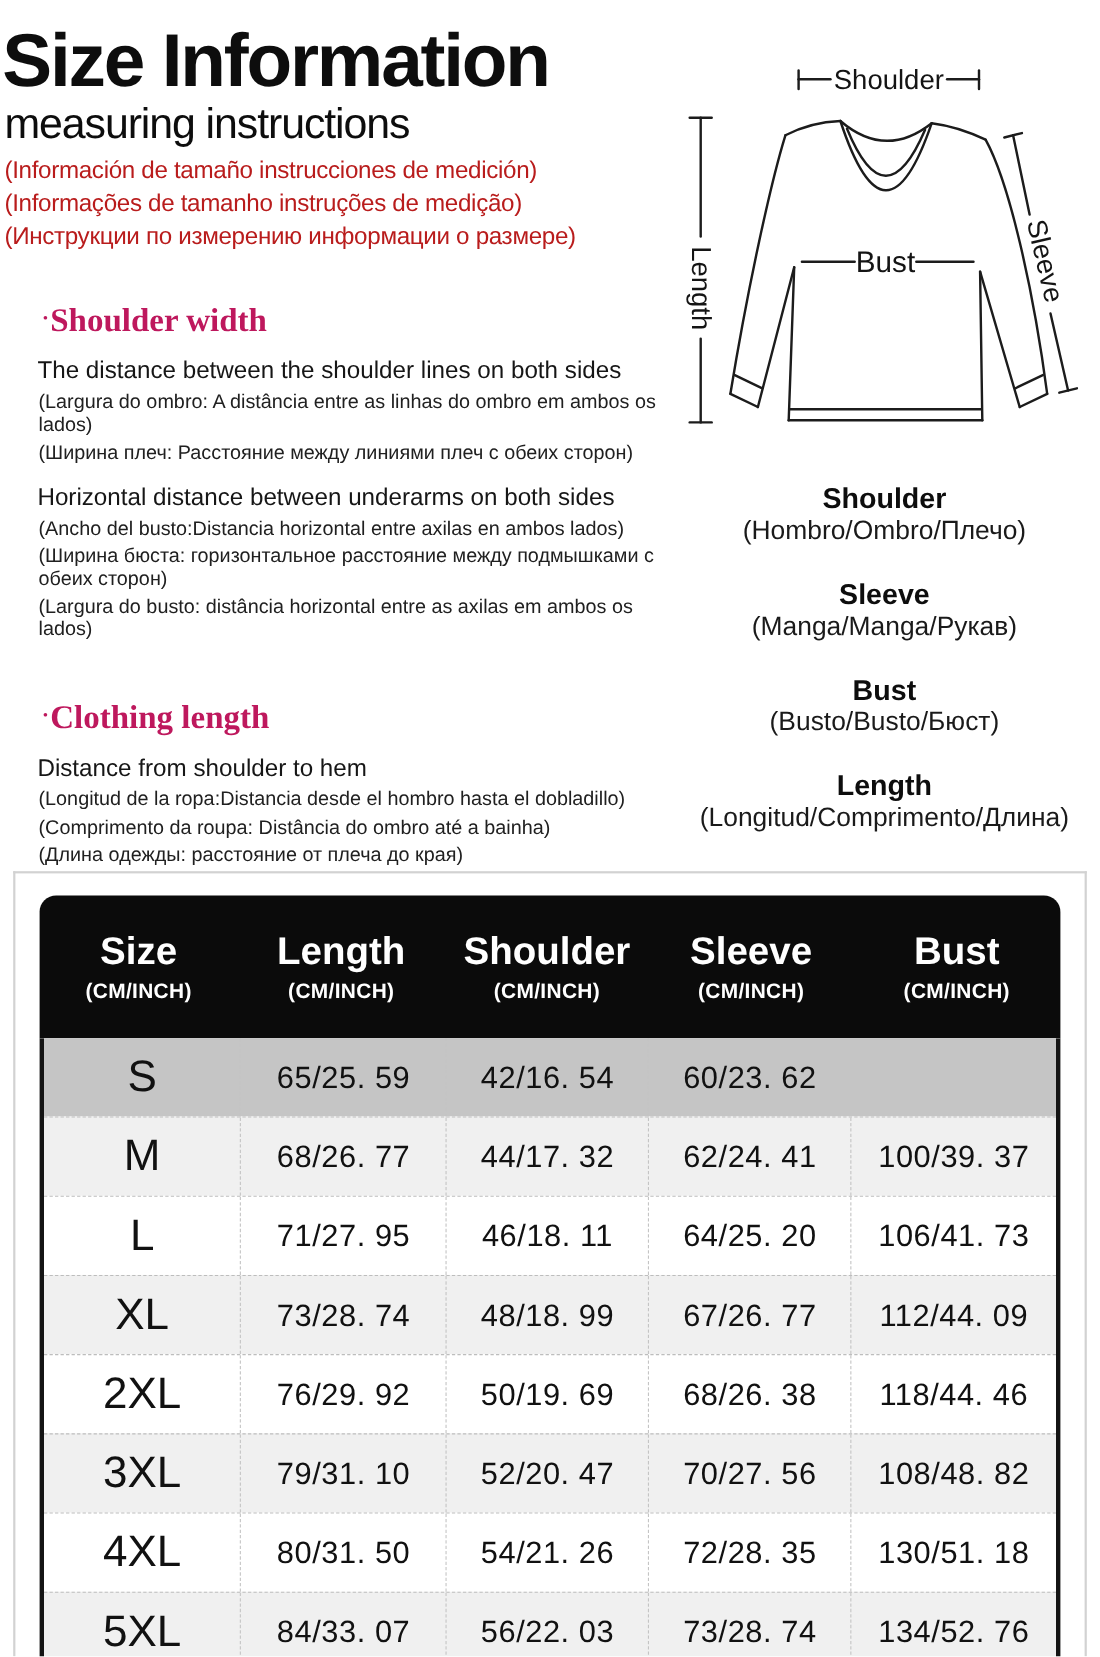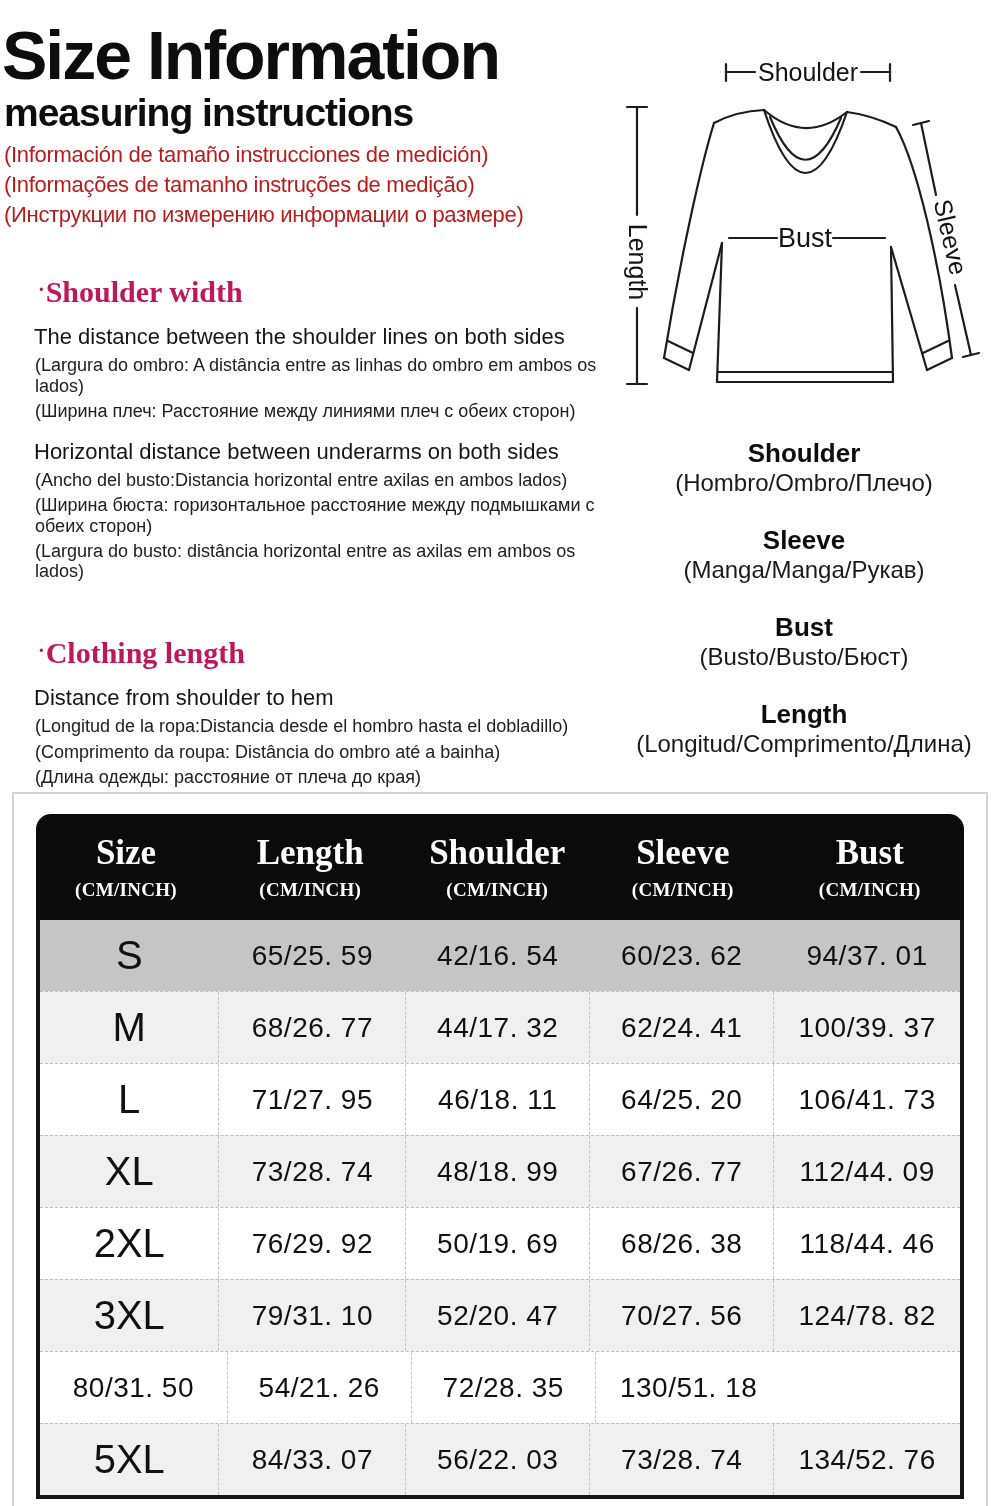--- a/index.html
+++ b/index.html
@@ -3,21 +3,21 @@
 <meta charset="utf-8">
 <style>
   html,body{margin:0;padding:0;background:#fff;}
   .page{
     position:relative;width:1000px;height:1506px;background:#fff;overflow:hidden;
     font-family:"Liberation Sans",sans-serif;color:#141414;
   }
   
   .title-block{position:absolute;left:2px;top:20px;width:585px;}
   .main-title{margin:0;font-size:68px;font-weight:700;letter-spacing:-2px;line-height:1.05;color:#0d0d0d;}
-  .sub-title{margin:2px 0 8px 2px;font-size:39px;font-weight:700;letter-spacing:-1px;line-height:1.05;color:#0d0d0d;}
+  .sub-title{margin:2px 0 8px 2px;font-size:39px;font-weight:400;letter-spacing:-1px;line-height:1.05;color:#0d0d0d;}
   .title-trans{margin:0 0 4px 2px;font-size:22px;letter-spacing:-0.3px;line-height:1.18;color:#b91c1c;}
   
   .sections{position:absolute;left:22px;top:260px;width:578px;}
   .section{position:absolute;left:0;width:100%;}
   .section.s0{top:0;}
   .section.s1{top:178px;}
   .section.s2{top:361px;}
   .section-title{margin:16px;font-size:30px;font-weight:700;line-height:1.08;color:#be185d;font-family:Liberation Serif, serif;}
   .section-title .bullet{font-size:20px;vertical-align:6px;margin-right:1px;}
   .section-desc{margin:1px 0 5px 12px;font-size:22px;line-height:1.18;color:#161616;}
@@ -30,23 +30,23 @@
   .measure-block{margin-bottom:27px;}
   .measure-name{font-size:26px;font-weight:700;line-height:1.2;color:#0d0d0d;}
   .measure-trans{font-size:24px;line-height:1.2;color:#1a1a1a;}
   
   .table-frame{
     position:absolute;left:12px;top:792px;width:976px;height:714px;
     border:2px solid #d2d2d2;border-bottom:none;background:#fff;box-sizing:border-box;
   }
   .size-table{margin:20px 22px 0 22px;}
   .thead{
-    display:flex;align-items:center;height:106px;
+    display:flex;align-items:center;height:130px;
     background:var(--table-header-bg,#0b0b0b);color:var(--table-header-text,#fff);
-    border-radius:15px 15px 0 0;text-align:center;font-family:Liberation Serif, serif;
+    border-radius:15px 15px 0 0;text-align:center;
   }
   .th{display:flex;flex-direction:column;justify-content:center;gap:10px;}
   .th-label{font-size:35px;font-weight:700;line-height:1;}
   .th-unit{font-size:19px;font-weight:700;line-height:1;letter-spacing:0.3px;}
   .tbody{border:4px solid var(--table-border,#141414);border-top:none;background:#fff;}
   .tr{display:flex;height:71px;}
   .tr + .tr{border-top:1px dashed #bdbdbd;}
   .tr:nth-child(even){background:var(--row-alt-bg,#f0f0f0);}
   .tr:first-child{background:var(--row-s-bg,#c5c5c5);}
   .td{display:flex;align-items:center;justify-content:center;height:100%;box-sizing:border-box;}
@@ -184,21 +184,20 @@
           <div class="th-label">Bust</div>
           <div class="th-unit">(CM/INCH)</div>
         </div>
       </div>
       <div class="tbody">
         <div class="tr">
           <div class="td size-col c0">S</div>
           <div class="td c1">65/25. 59</div>
           <div class="td c2">42/16. 54</div>
           <div class="td c3">60/23. 62</div>
-          <div class="td c4">94/37. 01</div>
         </div>
         <div class="tr">
           <div class="td size-col c0">M</div>
           <div class="td c1">68/26. 77</div>
           <div class="td c2">44/17. 32</div>
           <div class="td c3">62/24. 41</div>
           <div class="td c4">100/39. 37</div>
         </div>
         <div class="tr">
           <div class="td size-col c0">L</div>
@@ -219,23 +218,24 @@
           <div class="td c1">76/29. 92</div>
           <div class="td c2">50/19. 69</div>
           <div class="td c3">68/26. 38</div>
           <div class="td c4">118/44. 46</div>
         </div>
         <div class="tr">
           <div class="td size-col c0">3XL</div>
           <div class="td c1">79/31. 10</div>
           <div class="td c2">52/20. 47</div>
           <div class="td c3">70/27. 56</div>
-          <div class="td c4">124/78. 82</div>
-        </div>
-        <div class="tr">
+          <div class="td c4">108/48. 82</div>
+        </div>
+        <div class="tr">
+          <div class="td size-col c0">4XL</div>
           <div class="td c1">80/31. 50</div>
           <div class="td c2">54/21. 26</div>
           <div class="td c3">72/28. 35</div>
           <div class="td c4">130/51. 18</div>
         </div>
         <div class="tr">
           <div class="td size-col c0">5XL</div>
           <div class="td c1">84/33. 07</div>
           <div class="td c2">56/22. 03</div>
           <div class="td c3">73/28. 74</div>

